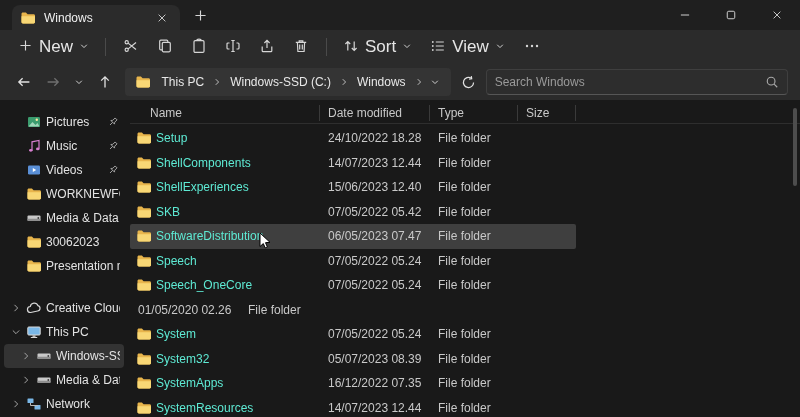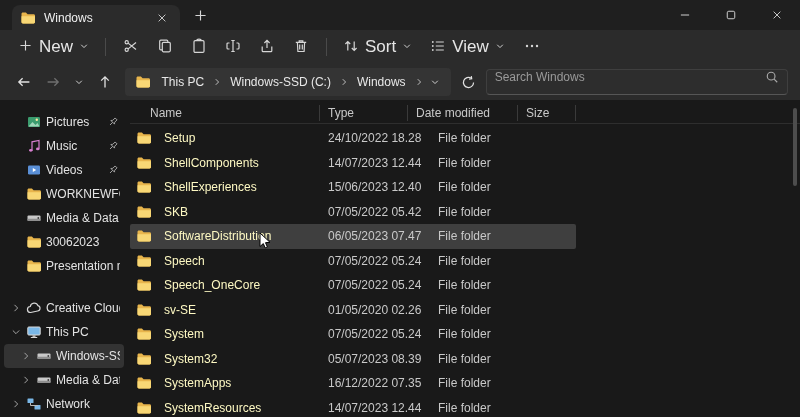--- a/index.html
+++ b/index.html
@@ -39,21 +39,21 @@
     padding:0 6px; width:336px; margin-left:4px;
   }
   .crumb-icon { display:flex; align-items:center; margin:0 4px 0 4px; }
   .crumb { padding:0 7px; color:#e8e8e8; white-space:nowrap; border-radius:3px; }
   .crumb-sep { width:12px; display:flex; align-items:center; justify-content:center; }
   .crumb-dd { margin-left:auto; width:20px; display:flex; align-items:center; justify-content:center; }
   .refresh-btn { width:28px; height:28px; display:flex; align-items:center; justify-content:center; margin-left:2px; border-radius:4px; }
   .addr-spacer { flex:1; }
   .search-box {
     width:312px; height:26px; background:#2d2d2d; border:1px solid #3f3f3f; border-bottom-color:#565656;
-    border-radius:4px; display:flex; align-items:flex-start; padding:0 8px; margin-right:2px;
+    border-radius:4px; display:flex; align-items:center; padding:0 8px; margin-right:2px;
   }
   .search-box input {
     flex:1; background:transparent; border:none; outline:none; color:#e0e0e0;
     font-family:inherit; font-size:12px;
   }
   .search-box input::placeholder { color:#9a9a9a; }
   .search-icon { display:flex; align-items:center; margin-left:6px; }
 
   
   .content { display:flex; height:317px; background:#191919; position:relative; }
@@ -76,21 +76,21 @@
   .hcol { height:16px; line-height:16px; border-right:1px solid #3a3a3a; white-space:nowrap; overflow:hidden; }
   .hcol.col-name { width:190px; padding-left:20px; }
   .hcol.col-date { width:110px; padding-left:8px; }
   .hcol.col-type { width:88px;  padding-left:8px; }
   .hcol.col-size { width:58px;  padding-left:8px; }
 
   .file-list { margin-top:2px; }
   .row { display:flex; align-items:center; height:24.5px; width:446px; margin-left:2px; border-radius:2px; }
   .row.selected { background:#3f3f3f; }
   .cell { white-space:nowrap; overflow:hidden; }
-  .cell.col-name { width:190px; padding-left:6px; display:flex; align-items:center; gap:12px; color:#fef9c3; }
+  .cell.col-name { width:190px; padding-left:6px; display:flex; align-items:center; gap:4px; color:#5eead4; }
   .cell.col-date { width:110px; padding-left:8px; color:#c9c9c9; }
   .cell.col-type { width:88px;  padding-left:8px; color:#c9c9c9; }
   .cell.col-size { width:58px;  padding-left:8px; color:#c9c9c9; }
   .ficon { width:16px; height:16px; display:flex; align-items:center; justify-content:center; flex:0 0 auto; }
 
   .scroll-thumb { position:absolute; right:3px; top:8px; width:4px; height:78px; background:#4d4d4d; border-radius:2px; }
 
   .cursor { position:absolute; left:256px; top:232px; z-index:10; pointer-events:none; }
 </style>
 </head>
@@ -495,22 +495,22 @@
             </svg>
           </span>
     <span class="slabel">Network</span>
 
   </div>
       </div>
 
     <div class="main">
       <div class="list-header">
         <div class="hcol col-name">Name</div>
+        <div class="hcol col-date">Date modified</div>
         <div class="hcol col-type">Type</div>
-        <div class="hcol col-date">Date modified</div>
         <div class="hcol col-size">Size</div>
       </div>
       <div class="file-list">
           <div class="row">
     <div class="cell col-name">
       <span class="ficon">
                 <svg width="16" height="16" viewBox="0 0 16 16">
                   <path fill="#e8b54c" d="M1.5 4c0-.8.6-1.4 1.4-1.4h3l1.7 1.7h6c.8 0 1.4.6 1.4 1.4v6.4c0 .8-.6 1.4-1.4 1.4H2.9c-.8 0-1.4-.6-1.4-1.4z"></path>
                   <path fill="#f8d775" d="M1.5 6.2h13.5v5.9c0 .8-.6 1.4-1.4 1.4H2.9c-.8 0-1.4-.6-1.4-1.4z"></path>
                 </svg>
@@ -599,29 +599,20 @@
                   <path fill="#f8d775" d="M1.5 6.2h13.5v5.9c0 .8-.6 1.4-1.4 1.4H2.9c-.8 0-1.4-.6-1.4-1.4z"></path>
                 </svg>
               </span>
       <span>Speech_OneCore</span>
     </div>
     <div class="cell col-date">07/05/2022 05.24</div>
     <div class="cell col-type">File folder</div>
     <div class="cell col-size"></div>
   </div>
           <div class="row">
-    <div class="cell col-name">
-      <span class="ficon">
-                <svg width="16" height="16" viewBox="0 0 16 16">
-                  <path fill="#e8b54c" d="M1.5 4c0-.8.6-1.4 1.4-1.4h3l1.7 1.7h6c.8 0 1.4.6 1.4 1.4v6.4c0 .8-.6 1.4-1.4 1.4H2.9c-.8 0-1.4-.6-1.4-1.4z"></path>
-                  <path fill="#f8d775" d="M1.5 6.2h13.5v5.9c0 .8-.6 1.4-1.4 1.4H2.9c-.8 0-1.4-.6-1.4-1.4z"></path>
-                </svg>
-              </span>
-      <span>sv-SE</span>
-    </div>
     <div class="cell col-date">01/05/2020 02.26</div>
     <div class="cell col-type">File folder</div>
     <div class="cell col-size"></div>
   </div>
           <div class="row">
     <div class="cell col-name">
       <span class="ficon">
                 <svg width="16" height="16" viewBox="0 0 16 16">
                   <path fill="#e8b54c" d="M1.5 4c0-.8.6-1.4 1.4-1.4h3l1.7 1.7h6c.8 0 1.4.6 1.4 1.4v6.4c0 .8-.6 1.4-1.4 1.4H2.9c-.8 0-1.4-.6-1.4-1.4z"></path>
                   <path fill="#f8d775" d="M1.5 6.2h13.5v5.9c0 .8-.6 1.4-1.4 1.4H2.9c-.8 0-1.4-.6-1.4-1.4z"></path>

